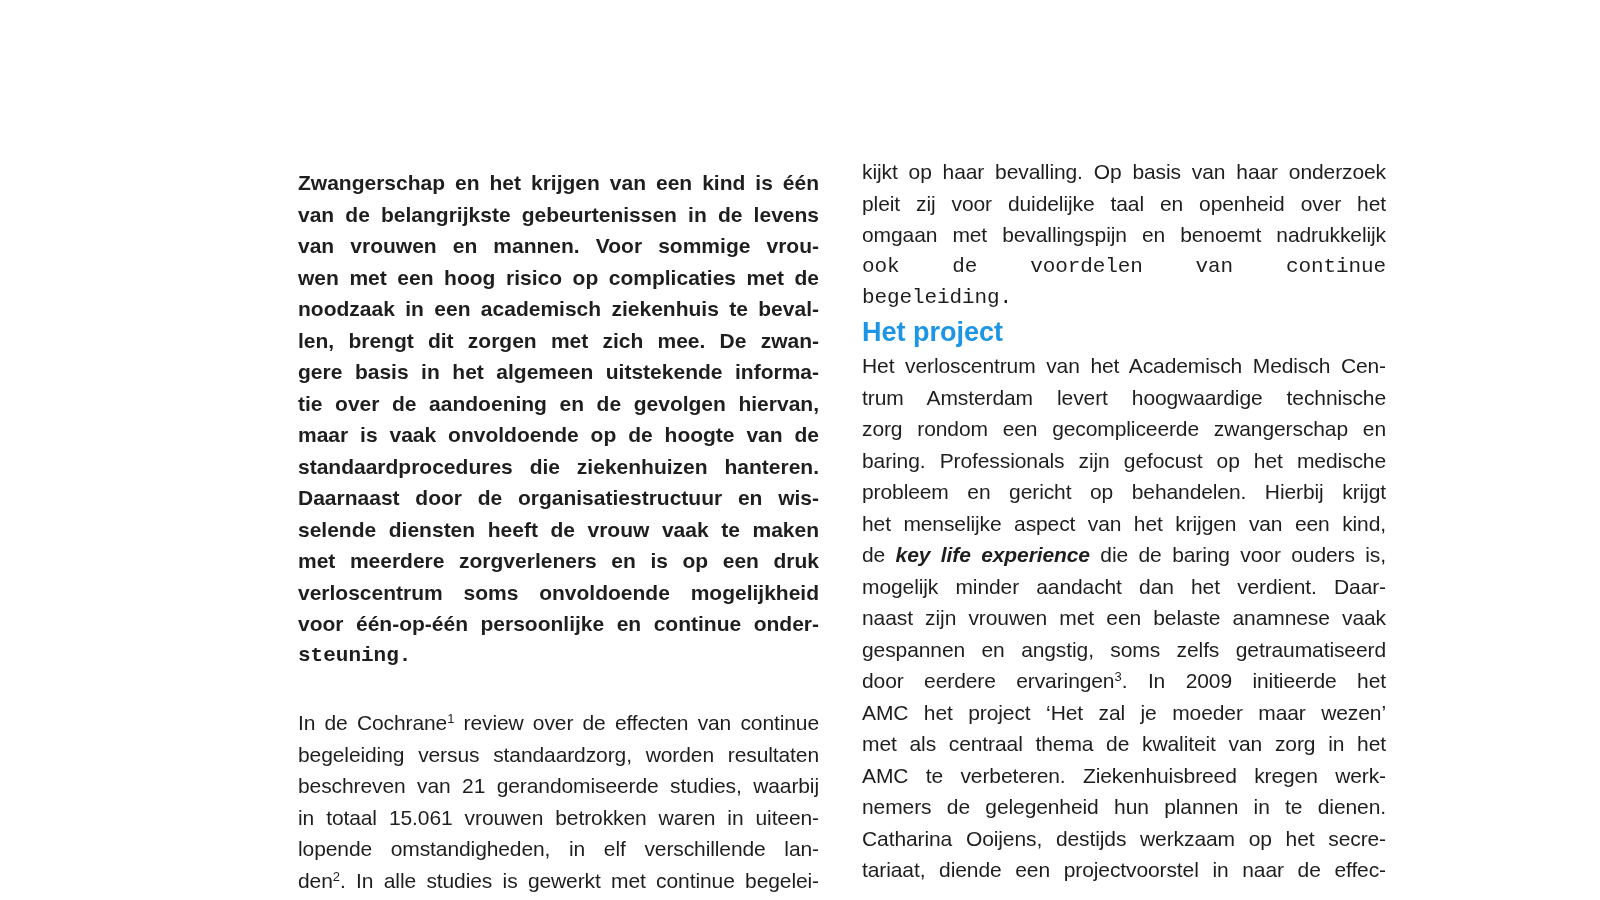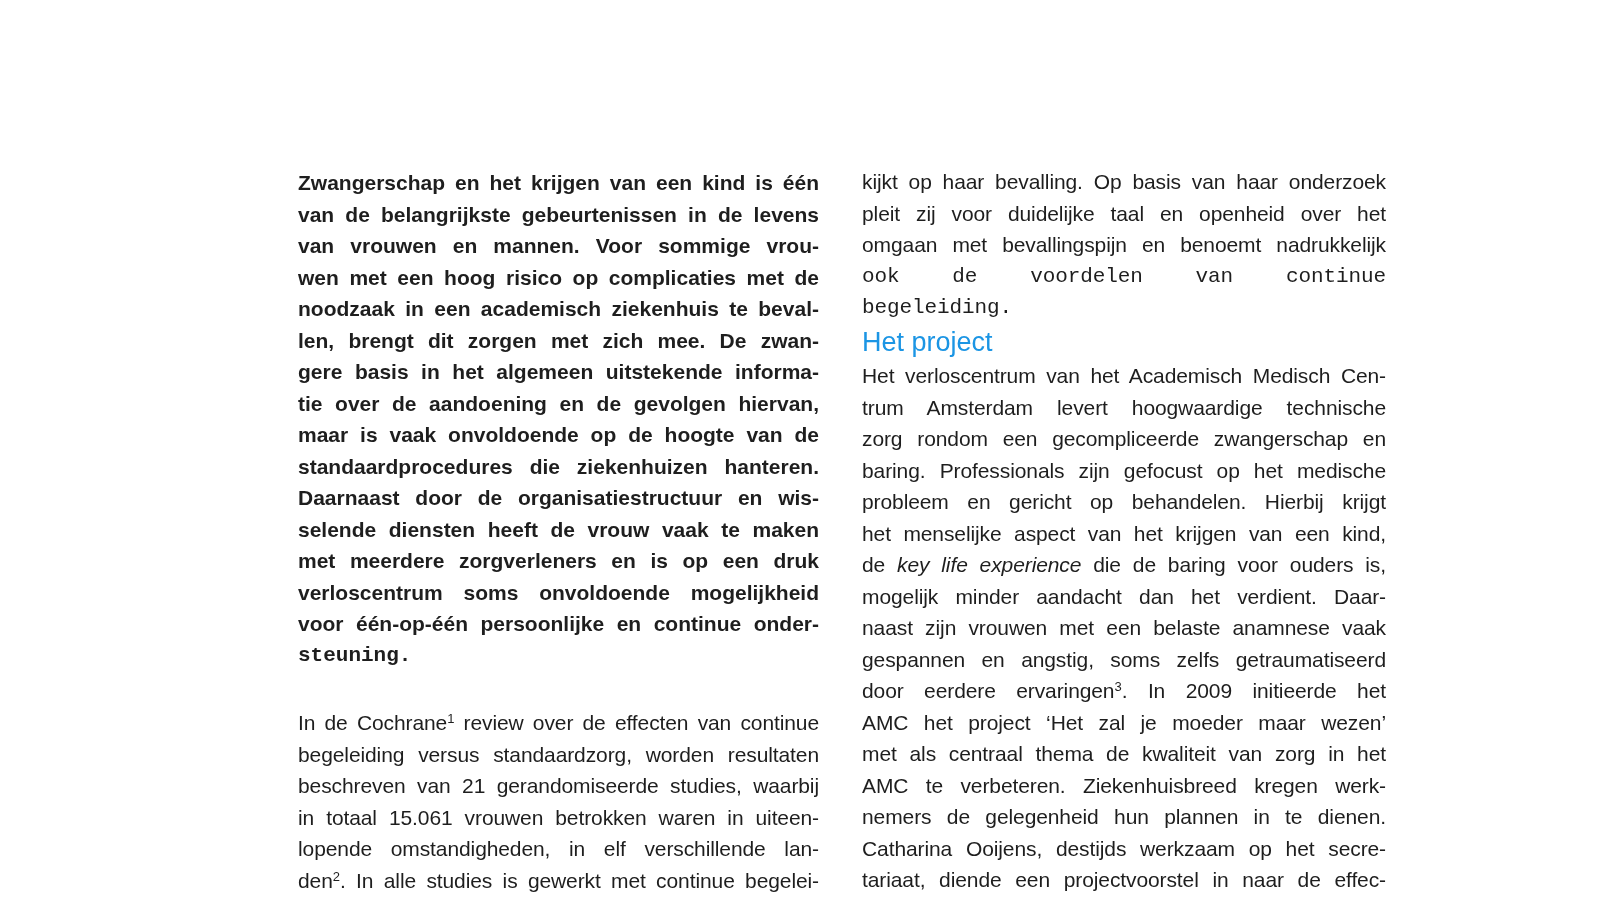--- a/index.html
+++ b/index.html
@@ -14,21 +14,21 @@
     background: #ffffff;
     overflow: hidden;
     font-family: "Liberation Sans", sans-serif;
     color: #1e1e1e;
   }
   .column {
     position: absolute;
     top: 0;
   }
   .col-left  { left: 298px; top: 167px; width: 521px; }
-  .col-right { left: 862px; top: 166px; width: 524px; }
+  .col-right { left: 862px; top: 156px; width: 524px; }
 
   .text-block { width: 100%; }
 
   .text-line {
     display: block;
     height: 31.5px;
     line-height: 31.5px;
     font-size: 21px;
     letter-spacing: -0.1px;
     text-align: justify;
@@ -46,30 +46,31 @@
     letter-spacing: 0px;
   }
   .text-line sup {
     font-size: 13px;
     line-height: 0;
     vertical-align: 7px;
     letter-spacing: 0;
   }
   .text-line em {
     font-style: italic;
+    font-weight: bold;
   }
   .cochrane {
     margin-top: 36px;
   }
   .section-heading {
     margin-top: 32px;
     height: 36px;
     line-height: 36px;
     font-size: 27px;
-    font-weight: normal;
+    font-weight: bold;
     color: #1b95e4;
     text-align: left;
   }
   .project-body {
   }
 </style>
 </head>
 <body>
 
 <div class="page" style="background: rgb(255, 255, 255); color: rgb(30, 30, 30); padding-left: 16px;">

